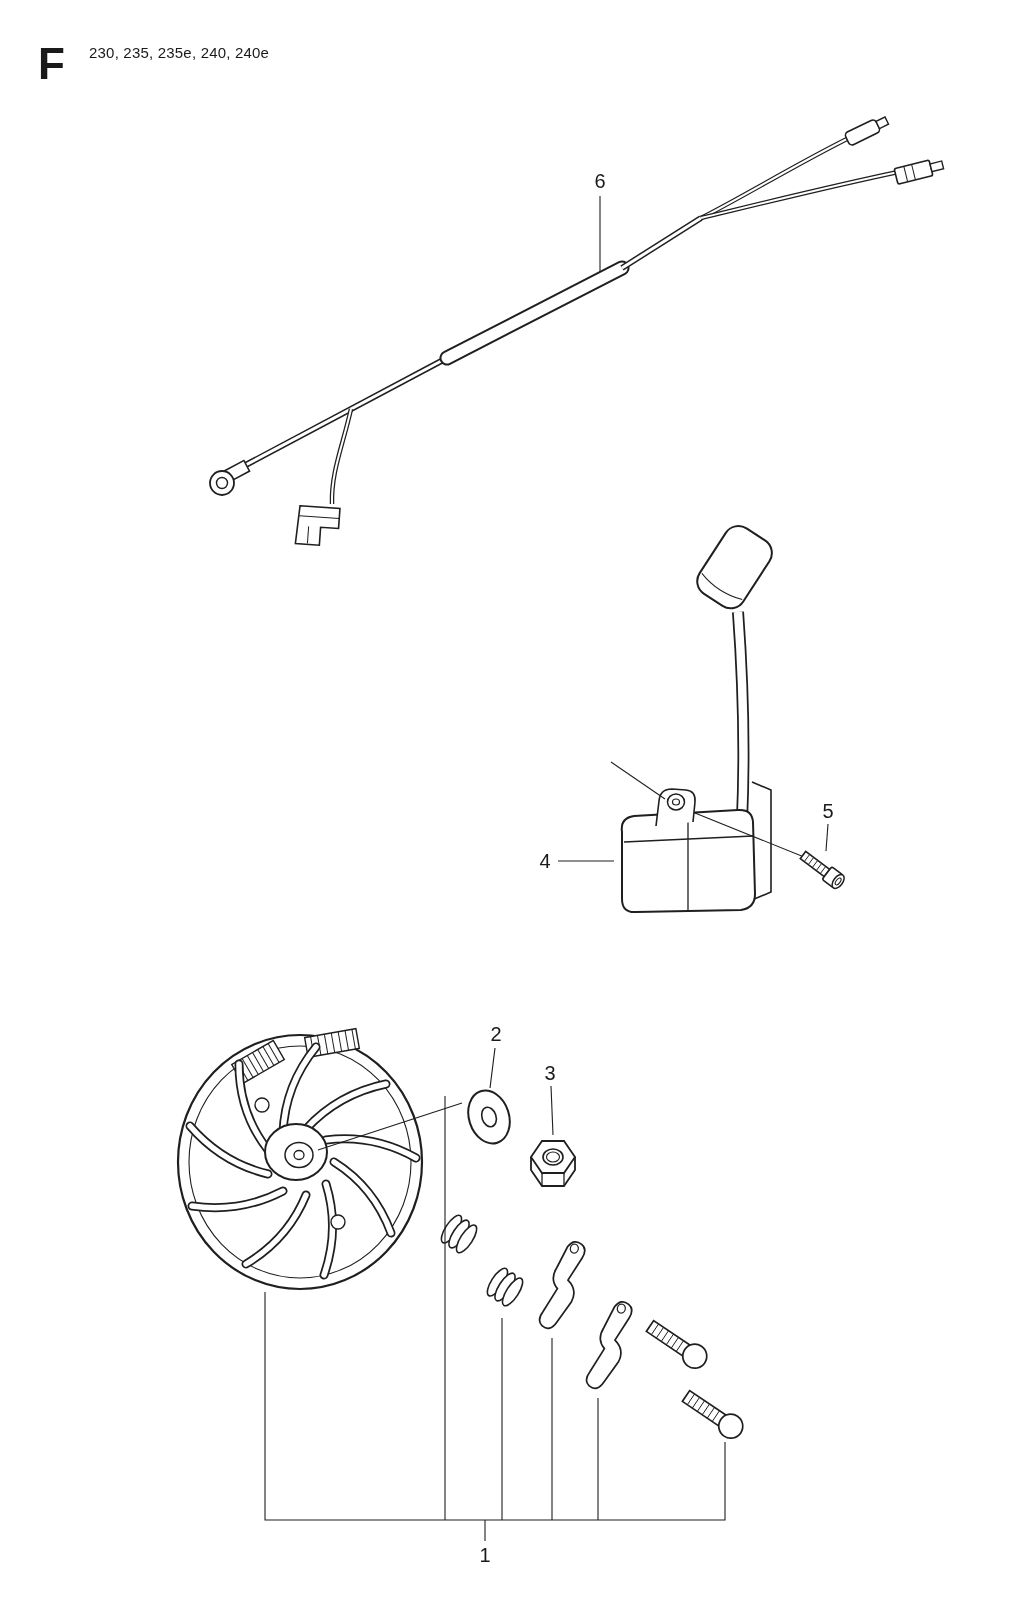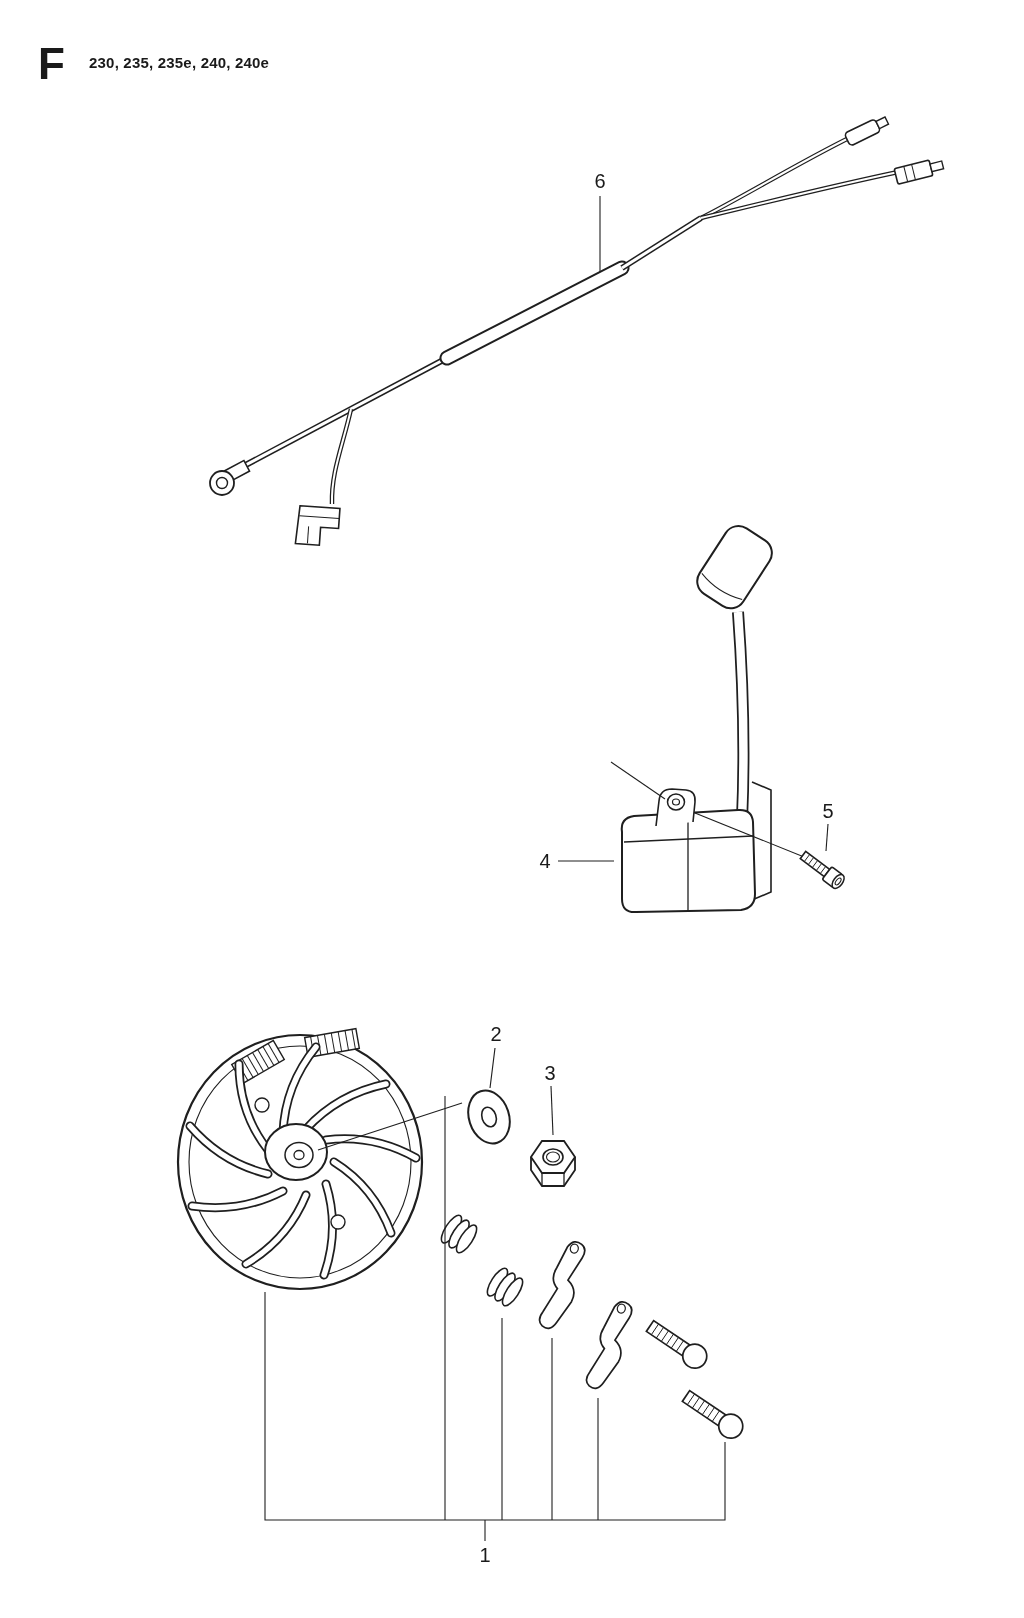--- a/index.html
+++ b/index.html
@@ -4,21 +4,21 @@
 <style>
   html,body{margin:0;padding:0;background:#fff;}
   .page{
     position:relative;width:1024px;height:1618px;background:#ffffff;
     font-family:"Liberation Sans",sans-serif;color:#1a1a1a;overflow:hidden;
   }
   .section-letter{
     position:absolute;left:38px;top:42px;font-size:44px;font-weight:700;line-height:1;
   }
   .models{
-    position:absolute;left:89px;top:54px;font-size:15px;font-weight:700;letter-spacing:.2px;
+    position:absolute;left:89px;top:44px;font-size:15px;font-weight:400;letter-spacing:.2px;
   }
   svg{position:absolute;left:0;top:0;}
   text.callout{
     font-family:"Liberation Sans",sans-serif;font-size:20px;fill:#1a1a1a;
   }
   .thin{stroke:#1f1f1f;stroke-width:1.1;fill:none;}
 </style>
 </head>
 <body>
 

